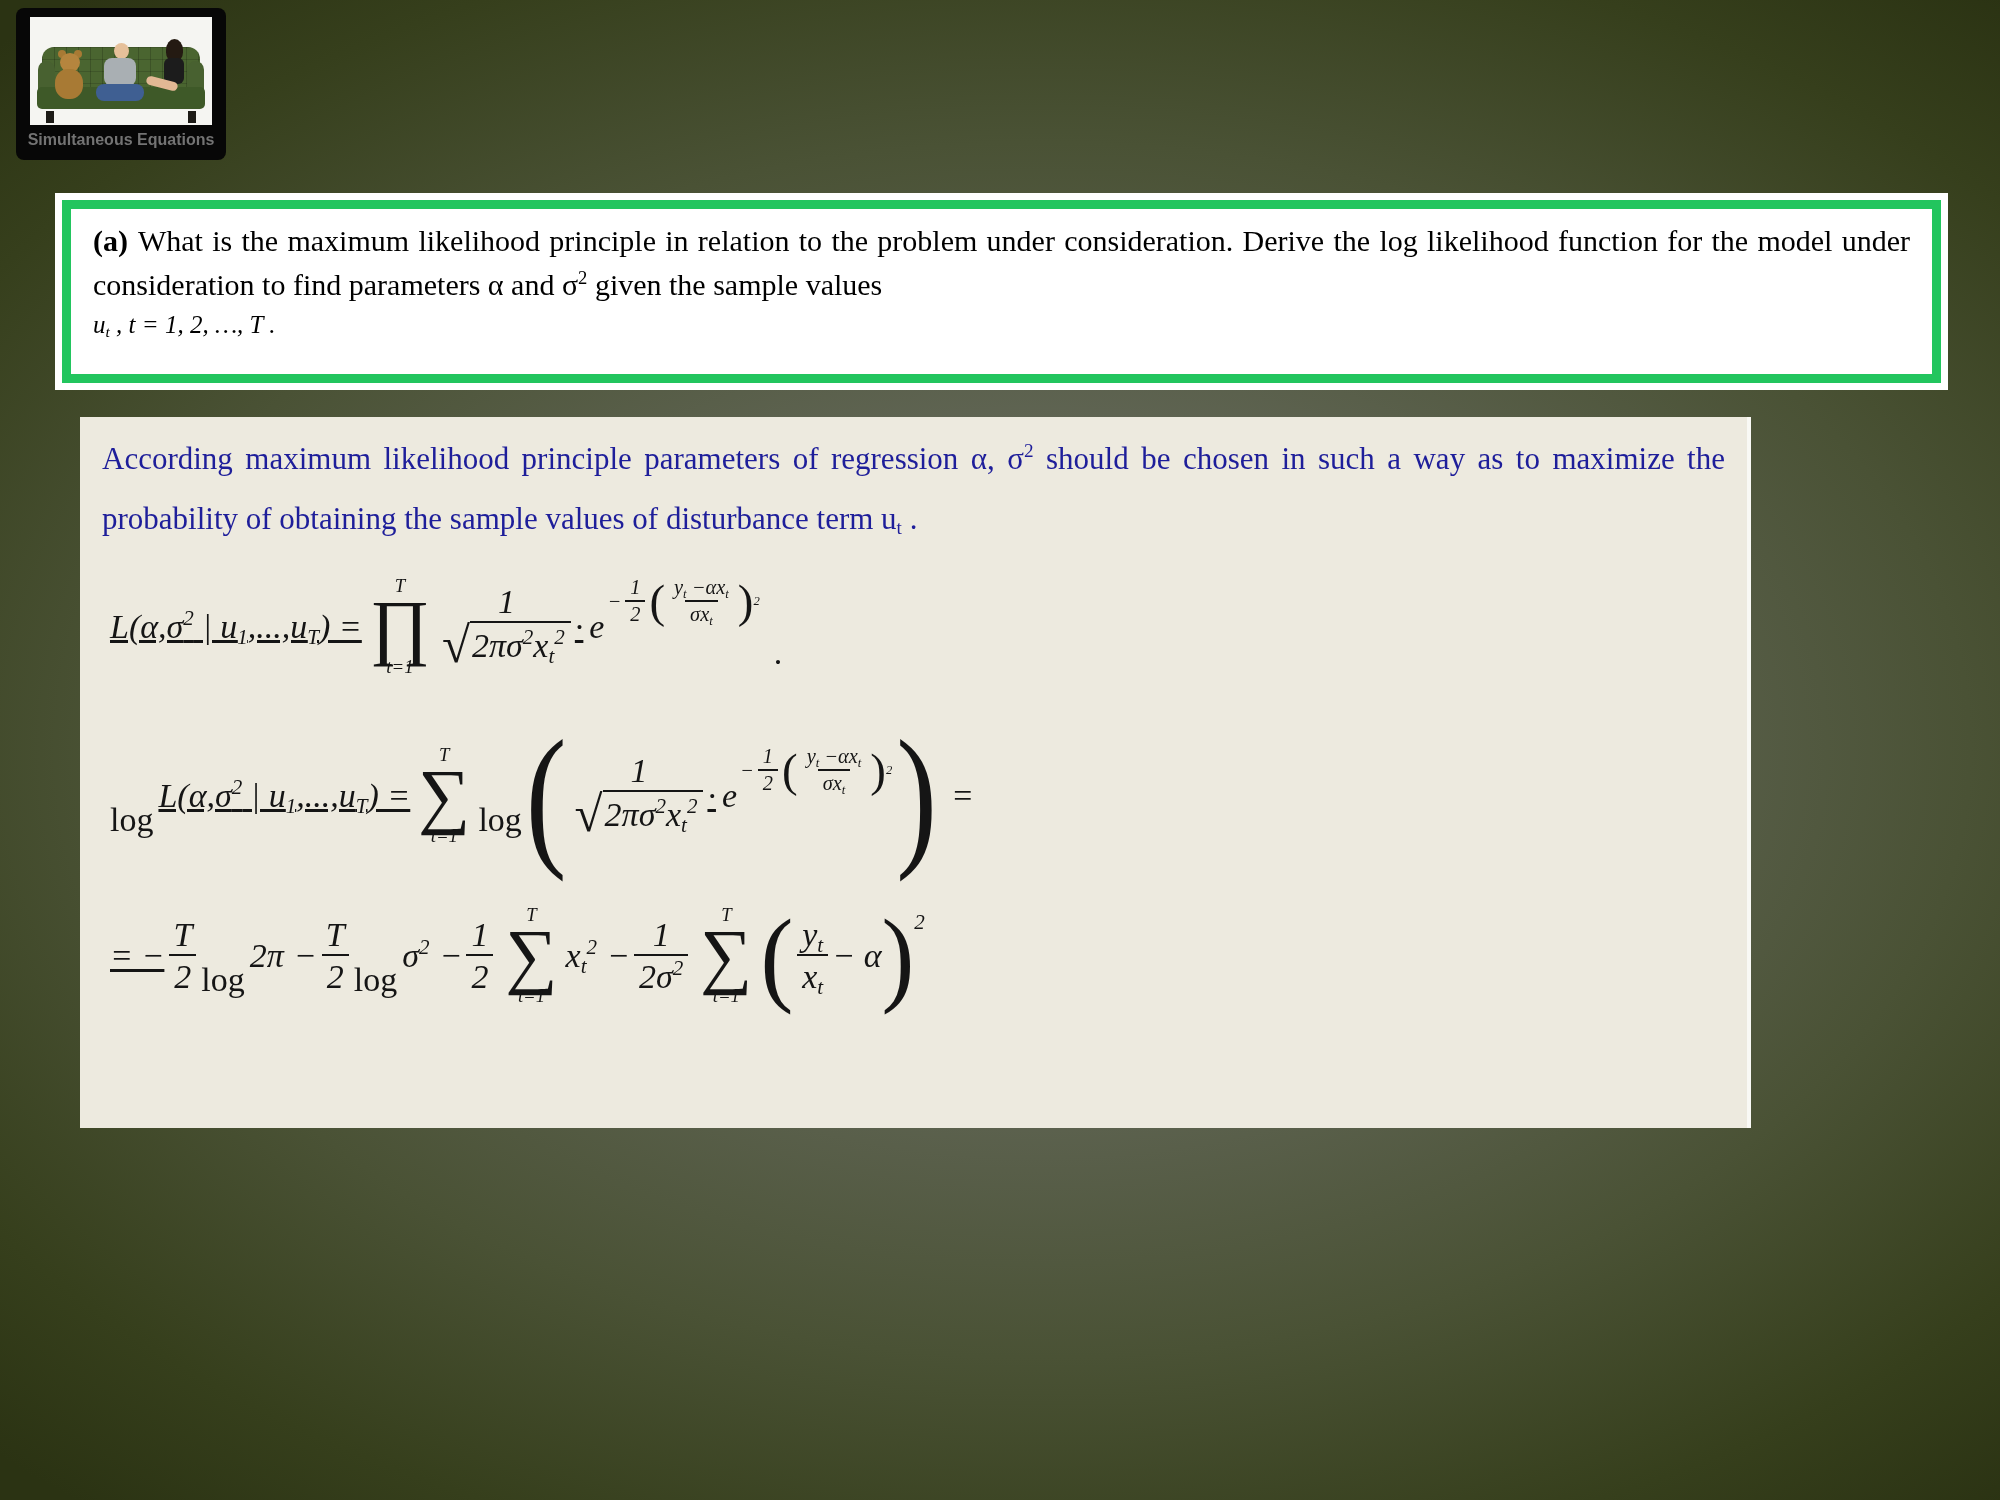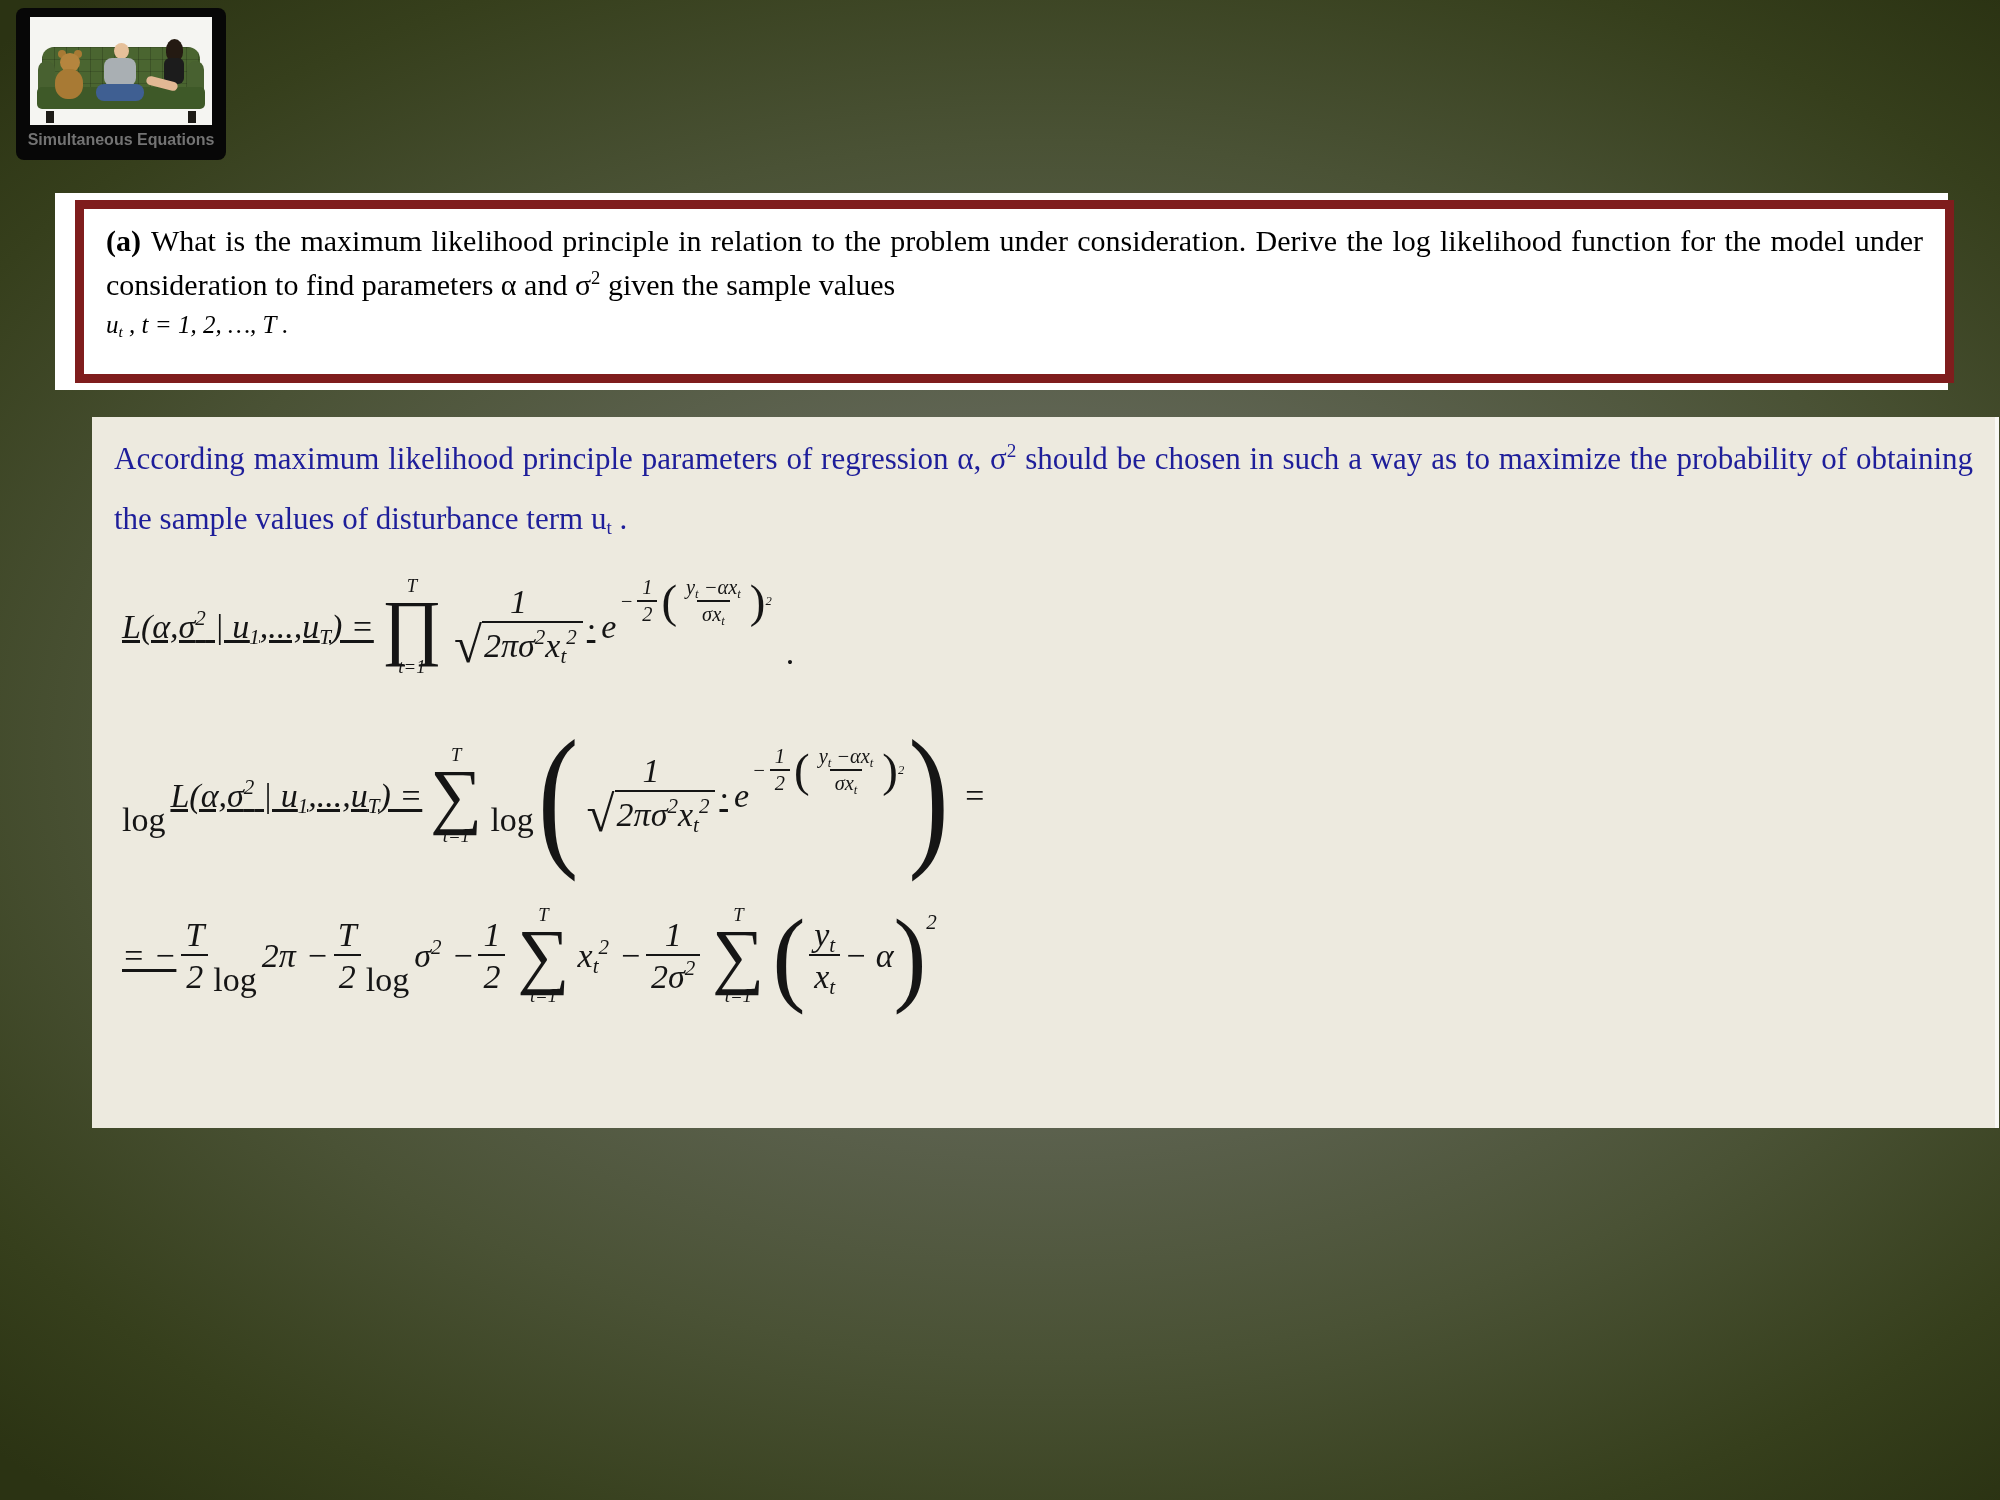--- a/index.html
+++ b/index.html
@@ -27,26 +27,26 @@
   .woman-hair{position:absolute;left:136px;top:22px;width:17px;height:22px;background:#241a12;border-radius:50% 50% 40% 40%;}
   .woman-top{position:absolute;left:134px;top:41px;width:20px;height:26px;background:#1c1c1c;border-radius:6px;}
   .woman-legs{position:absolute;left:116px;top:62px;width:32px;height:9px;background:#e2b894;border-radius:5px;transform:rotate(14deg);}
   .logo-caption{color:#737373;font-family:"Liberation Sans",sans-serif;font-weight:bold;font-size:16px;margin-top:6px;letter-spacing:0px;}
   
   .title{position:absolute;left:0;right:0;top:26px;text-align:center;padding-left:88px;
          font-family:"Liberation Sans",sans-serif;font-weight:bold;font-size:56px;color:#c8c9c5;}
   .title>span{display:inline-block;transform:scaleX(.86);}
   
   .qbox{position:absolute;left:55px;top:193px;width:1893px;height:197px;background:#ffffff;box-sizing:border-box;padding:7px;}
-  .qborder{border:9px solid #7f1d1d;width:100%;height:100%;box-sizing:border-box;padding:10px 22px 0 22px;color:#000;margin-left:13px;}
+  .qborder{border:9px solid #22c55e;width:100%;height:100%;box-sizing:border-box;padding:10px 22px 0 22px;color:#000;}
   .qtext{margin:0;font-size:30px;line-height:1.47;text-align:justify;}
   .qtext b{margin-right:10px;}
   .qline2{font-size:25px;line-height:1.47;font-style:italic;}
   
-  .abox{position:absolute;left:92px;top:417px;width:1907px;height:711px;background:#edeadf;box-sizing:border-box;
+  .abox{position:absolute;left:80px;top:417px;width:1671px;height:711px;background:#edeadf;box-sizing:border-box;
         padding:12px 22px 0 22px;color:#1e1e9a;border-right:4px solid #f9f9f5;}
   .abox p{margin:0;font-size:31px;line-height:1.95;}
   .just{text-align:justify;}
   
   sub,sup{font-size:.62em;line-height:0;}
   sub{vertical-align:-.28em;} sup{vertical-align:.6em;}
   .formula{display:flex;align-items:center;font-size:34px;color:#151515;font-style:italic;margin-left:8px;}
   .f1{height:150px;margin-top:2px;}
   .f2{height:188px;}
   .f3{height:128px;margin-top:2px;}

